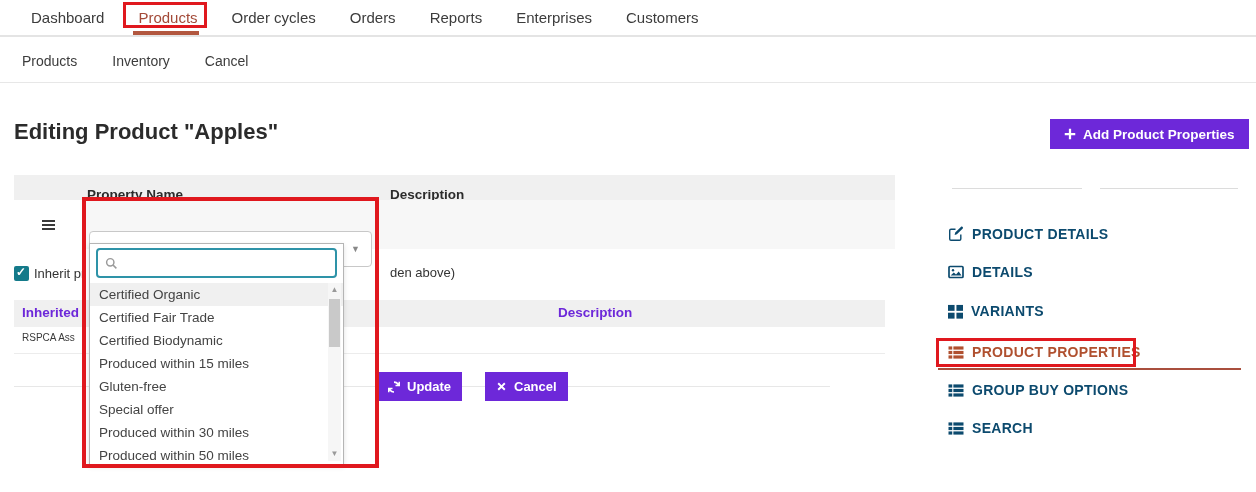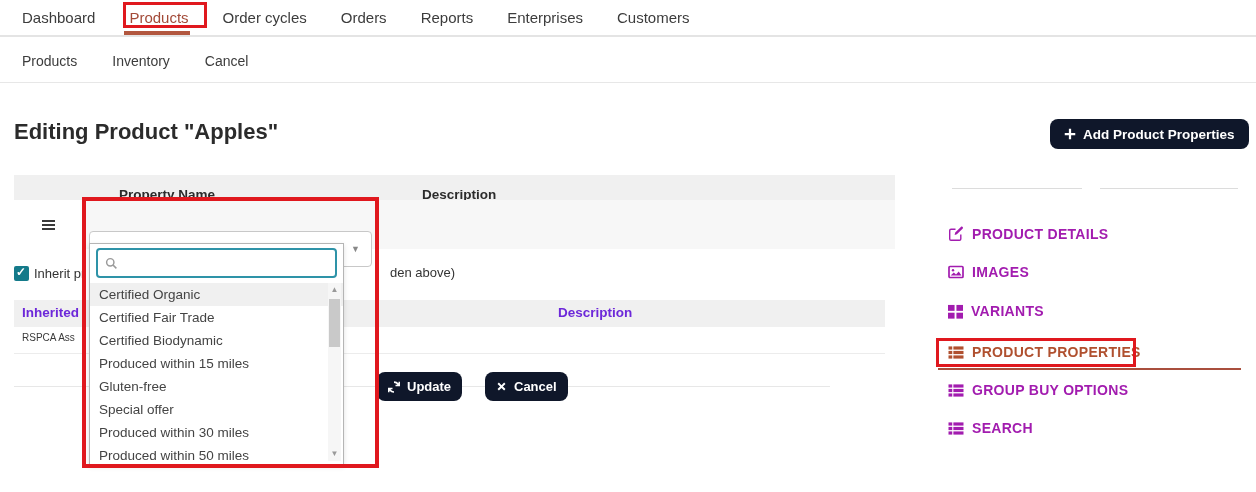--- a/index.html
+++ b/index.html
@@ -1,37 +1,37 @@
 <!DOCTYPE html>
 <html><head>
 <meta charset="utf-8">
 <style>
   * { box-sizing: border-box; margin: 0; padding: 0; }
   body { background:#fff; font-family:"Liberation Sans", sans-serif; }
   .screen { position:relative; width:1256px; height:492px; background:#fff; overflow:hidden; color:#333; }
 
   
-  .topnav { position:absolute; top:0; left:0; right:0; height:37px; background:#fff; border-bottom:2px solid #e4e4e4; display:flex; align-items:center; padding-left:22px; gap:34px; z-index:3; }
+  .topnav { position:absolute; top:0; left:0; right:0; height:37px; background:#fff; border-bottom:2px solid #e4e4e4; display:flex; align-items:center; padding-left:31px; gap:34px; z-index:3; }
   .topnav .navitem { position:relative; height:37px; display:flex; align-items:center; font-size:15px; color:#3c3c3c; cursor:pointer; }
   .topnav .navitem.active .nav-label { color:#a34a38; }
   .topnav .navitem.active .tab-underline { position:absolute; left:-5px; right:-1px; bottom:1px; height:4px; background:#b2573f; }
 
   
   .subnav { position:absolute; top:39px; left:0; right:0; height:44px; background:#fff; border-bottom:1px solid #e7e7e7; display:flex; align-items:center; padding-left:22px; gap:35px; }
   .subnav .subitem { font-size:14px; color:#3c3c3c; cursor:pointer; }
 
   
   .page-title { position:absolute; left:14px; top:119px; font-size:22px; font-weight:bold; color:#2b2b2b; }
-  .btn { display:inline-flex; align-items:center; gap:7px; background:#0f172a; color:#fff; font-weight:bold; border:none; border-radius:8px; cursor:pointer; font-family:inherit; }
+  .btn { display:inline-flex; align-items:center; gap:7px; background:#6d28d9; color:#fff; font-weight:bold; border:none; border-radius:0; cursor:pointer; font-family:inherit; }
   .add-btn { position:absolute; left:1050px; top:119px; height:30px; padding:0 14px; font-size:13.5px; z-index:2; }
 
   
   .prop-table { position:absolute; left:14px; top:175px; width:881px; z-index:1; }
   .prop-table .thead { position:relative; height:25px; background:#f0f0f0; }
-  .prop-table .thead .th { position:absolute; top:12px; font-size:13.5px; font-weight:600; color:#2b2b2b;margin-left:32px; }
+  .prop-table .thead .th { position:absolute; top:12px; font-size:13.5px; font-weight:600; color:#2b2b2b; }
   .th-propname { left:73px; }
   .th-desc { left:376px; }
   .prop-table .trow { position:relative; height:49px; background:#f7f7f7; }
   .drag-cell { position:absolute; left:0; top:0; width:68px; height:49px; background:#fff; display:flex; align-items:center; justify-content:center; cursor:grab; }
   .hamburger { width:13px; }
   .hamburger .bar { height:2px; background:#3a3a3a; margin:2px 0; }
 
   
   .select-control { position:absolute; left:75px; top:31px; width:283px; height:36px; background:#fff; border:1px solid #c8c8c8; border-radius:4px; z-index:3; cursor:pointer; }
   .select-arrow { position:absolute; right:11px; top:12px; font-size:9px; color:#888; }
@@ -67,21 +67,21 @@
 
   
   .form-hr { position:absolute; left:14px; top:386px; width:816px; height:1px; background:#e7e7e7; z-index:0; }
   .update-btn { position:absolute; left:377px; top:372px; height:29px; padding:0 11px; font-size:13px; z-index:2; }
   .cancel-btn { position:absolute; left:485px; top:372px; height:29px; padding:12px 11px; font-size:13px; z-index:2; }
 
   
   .side-divider { position:absolute; top:188px; height:1px; background:#dcdcdc; }
   .sd-1 { left:952px; width:130px; }
   .sd-2 { left:1100px; width:138px; }
-  .side-item { position:absolute; left:948px; display:flex; align-items:center; gap:8px; color:#a21caf; font-size:14px; font-weight:bold; letter-spacing:.3px; cursor:pointer; white-space:nowrap; }
+  .side-item { position:absolute; left:948px; display:flex; align-items:center; gap:8px; color:#0c4a6e; font-size:14px; font-weight:bold; letter-spacing:.3px; cursor:pointer; white-space:nowrap; }
   .side-item svg { flex:0 0 auto; }
   .side-item.active { color:#b0502f; }
   .si-1 { top:226px; } .si-2 { top:264px; } .si-3 { top:303px; } .si-4 { top:344px; } .si-5 { top:382px; } .si-6 { top:420px; }
   .active-underline { position:absolute; left:938px; top:368px; width:303px; height:2px; background:#a94f3d; z-index:1; }
 
   
   .annotation { position:absolute; border:3px solid #e0181e; z-index:20; pointer-events:none; }
   .anno-products { left:123px; top:2px; width:84px; height:26px; }
   .anno-dropdown { left:82px; top:197px; width:297px; height:271px; border-width:4px; }
   .anno-sidebar { left:936px; top:338px; width:200px; height:29px; }
@@ -214,21 +214,21 @@
         <path fill="currentColor" d="M13.5 8.5V13a2 2 0 0 1-2 2H3a2 2 0 0 1-2-2V4.5a2 2 0 0 1 2-2h4.5V4H3a.6.6 0 0 0-.6.6V13c0 .3.3.6.6.6h8.5c.3 0 .6-.3.6-.6V8.5h1.4zM14.8 1.2c.3.3.3.9 0 1.2L8.9 8.3l-2.3.6.6-2.3 5.9-5.9c.3-.3.9-.3 1.2 0l.5.5z"></path>
       </svg>
     <span>PRODUCT DETAILS</span>
   </div>
   <div class="side-item si-2">
     <svg width="16" height="16" viewBox="0 0 16 16">
         <rect x="1" y="2.5" width="14" height="11" rx="1" fill="none" stroke="currentColor" stroke-width="1.7"></rect>
         <circle cx="5" cy="6.2" r="1.2" fill="currentColor"></circle>
         <path d="M2.6 11.6l3.2-3 2.2 2 2.7-3.1 2.8 4.1z" fill="currentColor"></path>
       </svg>
-    <span>IMAGES</span>
+    <span>DETAILS</span>
   </div>
   <div class="side-item si-3">
     <svg width="15" height="15" viewBox="0 0 16 16">
         <rect x="0" y="1" width="7" height="6.3" fill="currentColor"></rect>
         <rect x="9" y="1" width="7" height="6.3" fill="currentColor"></rect>
         <rect x="0" y="9.3" width="7" height="6.3" fill="currentColor"></rect>
         <rect x="9" y="9.3" width="7" height="6.3" fill="currentColor"></rect>
       </svg>
     <span>VARIANTS</span>
   </div>

